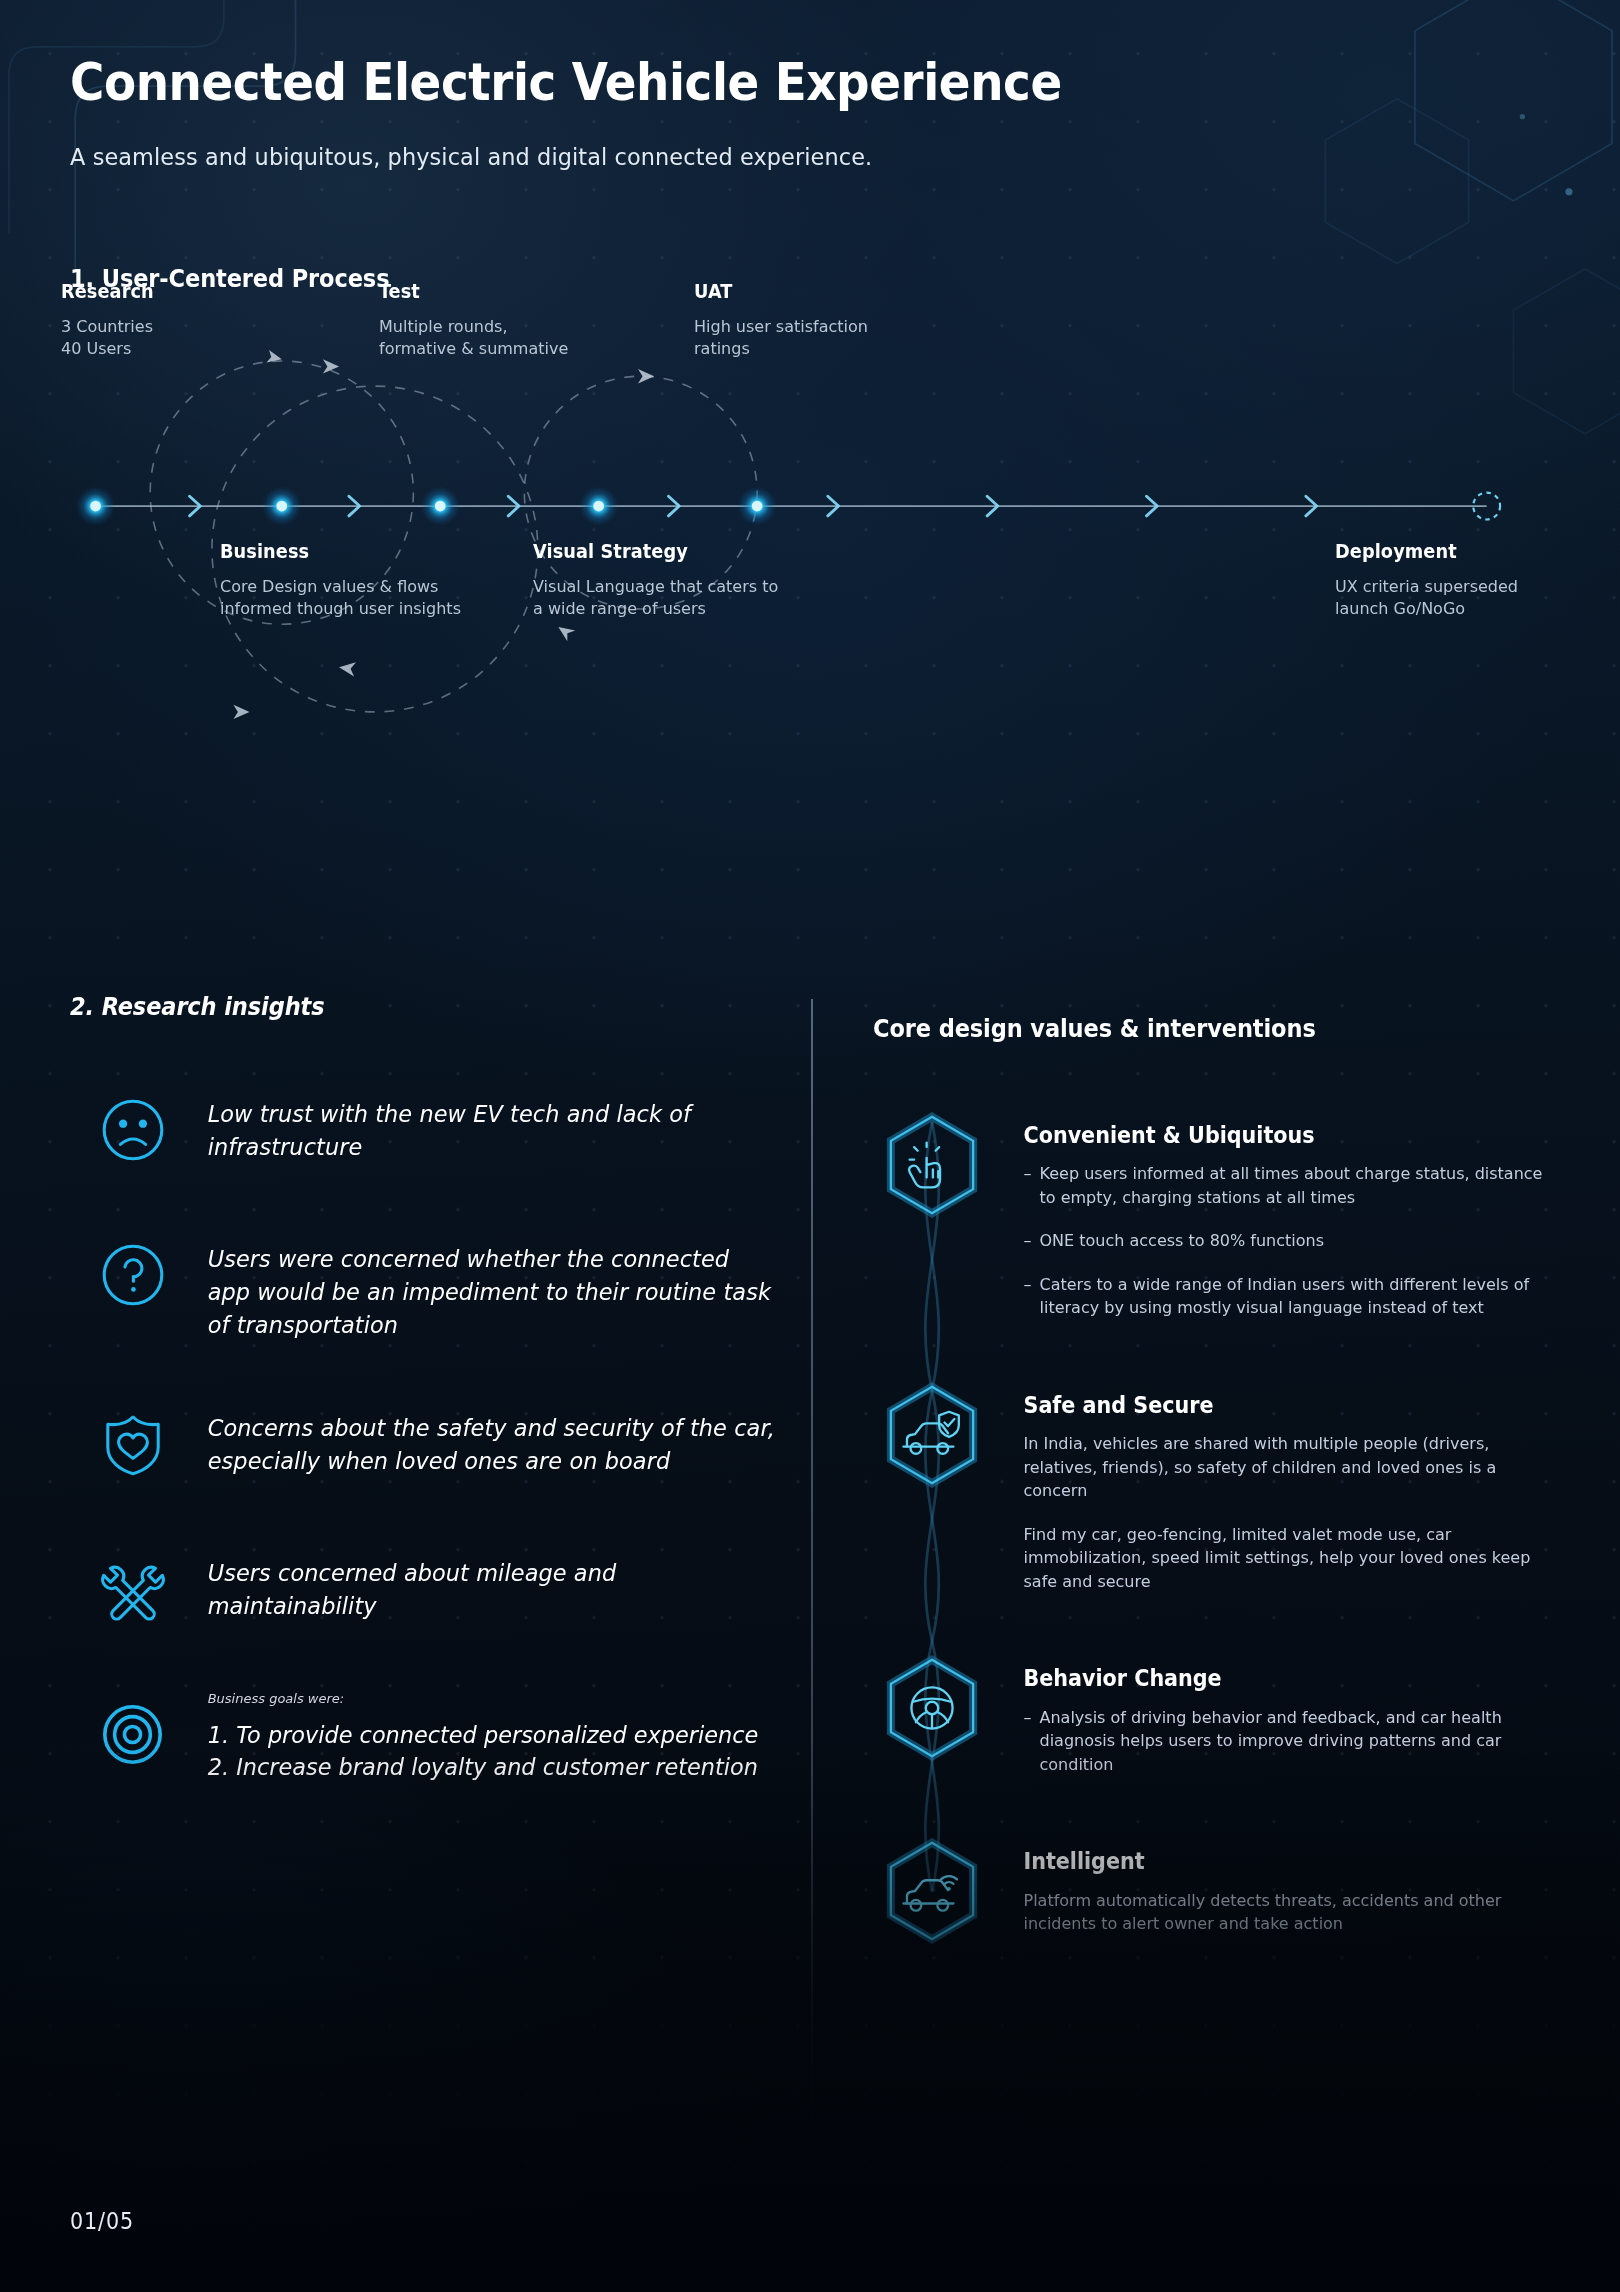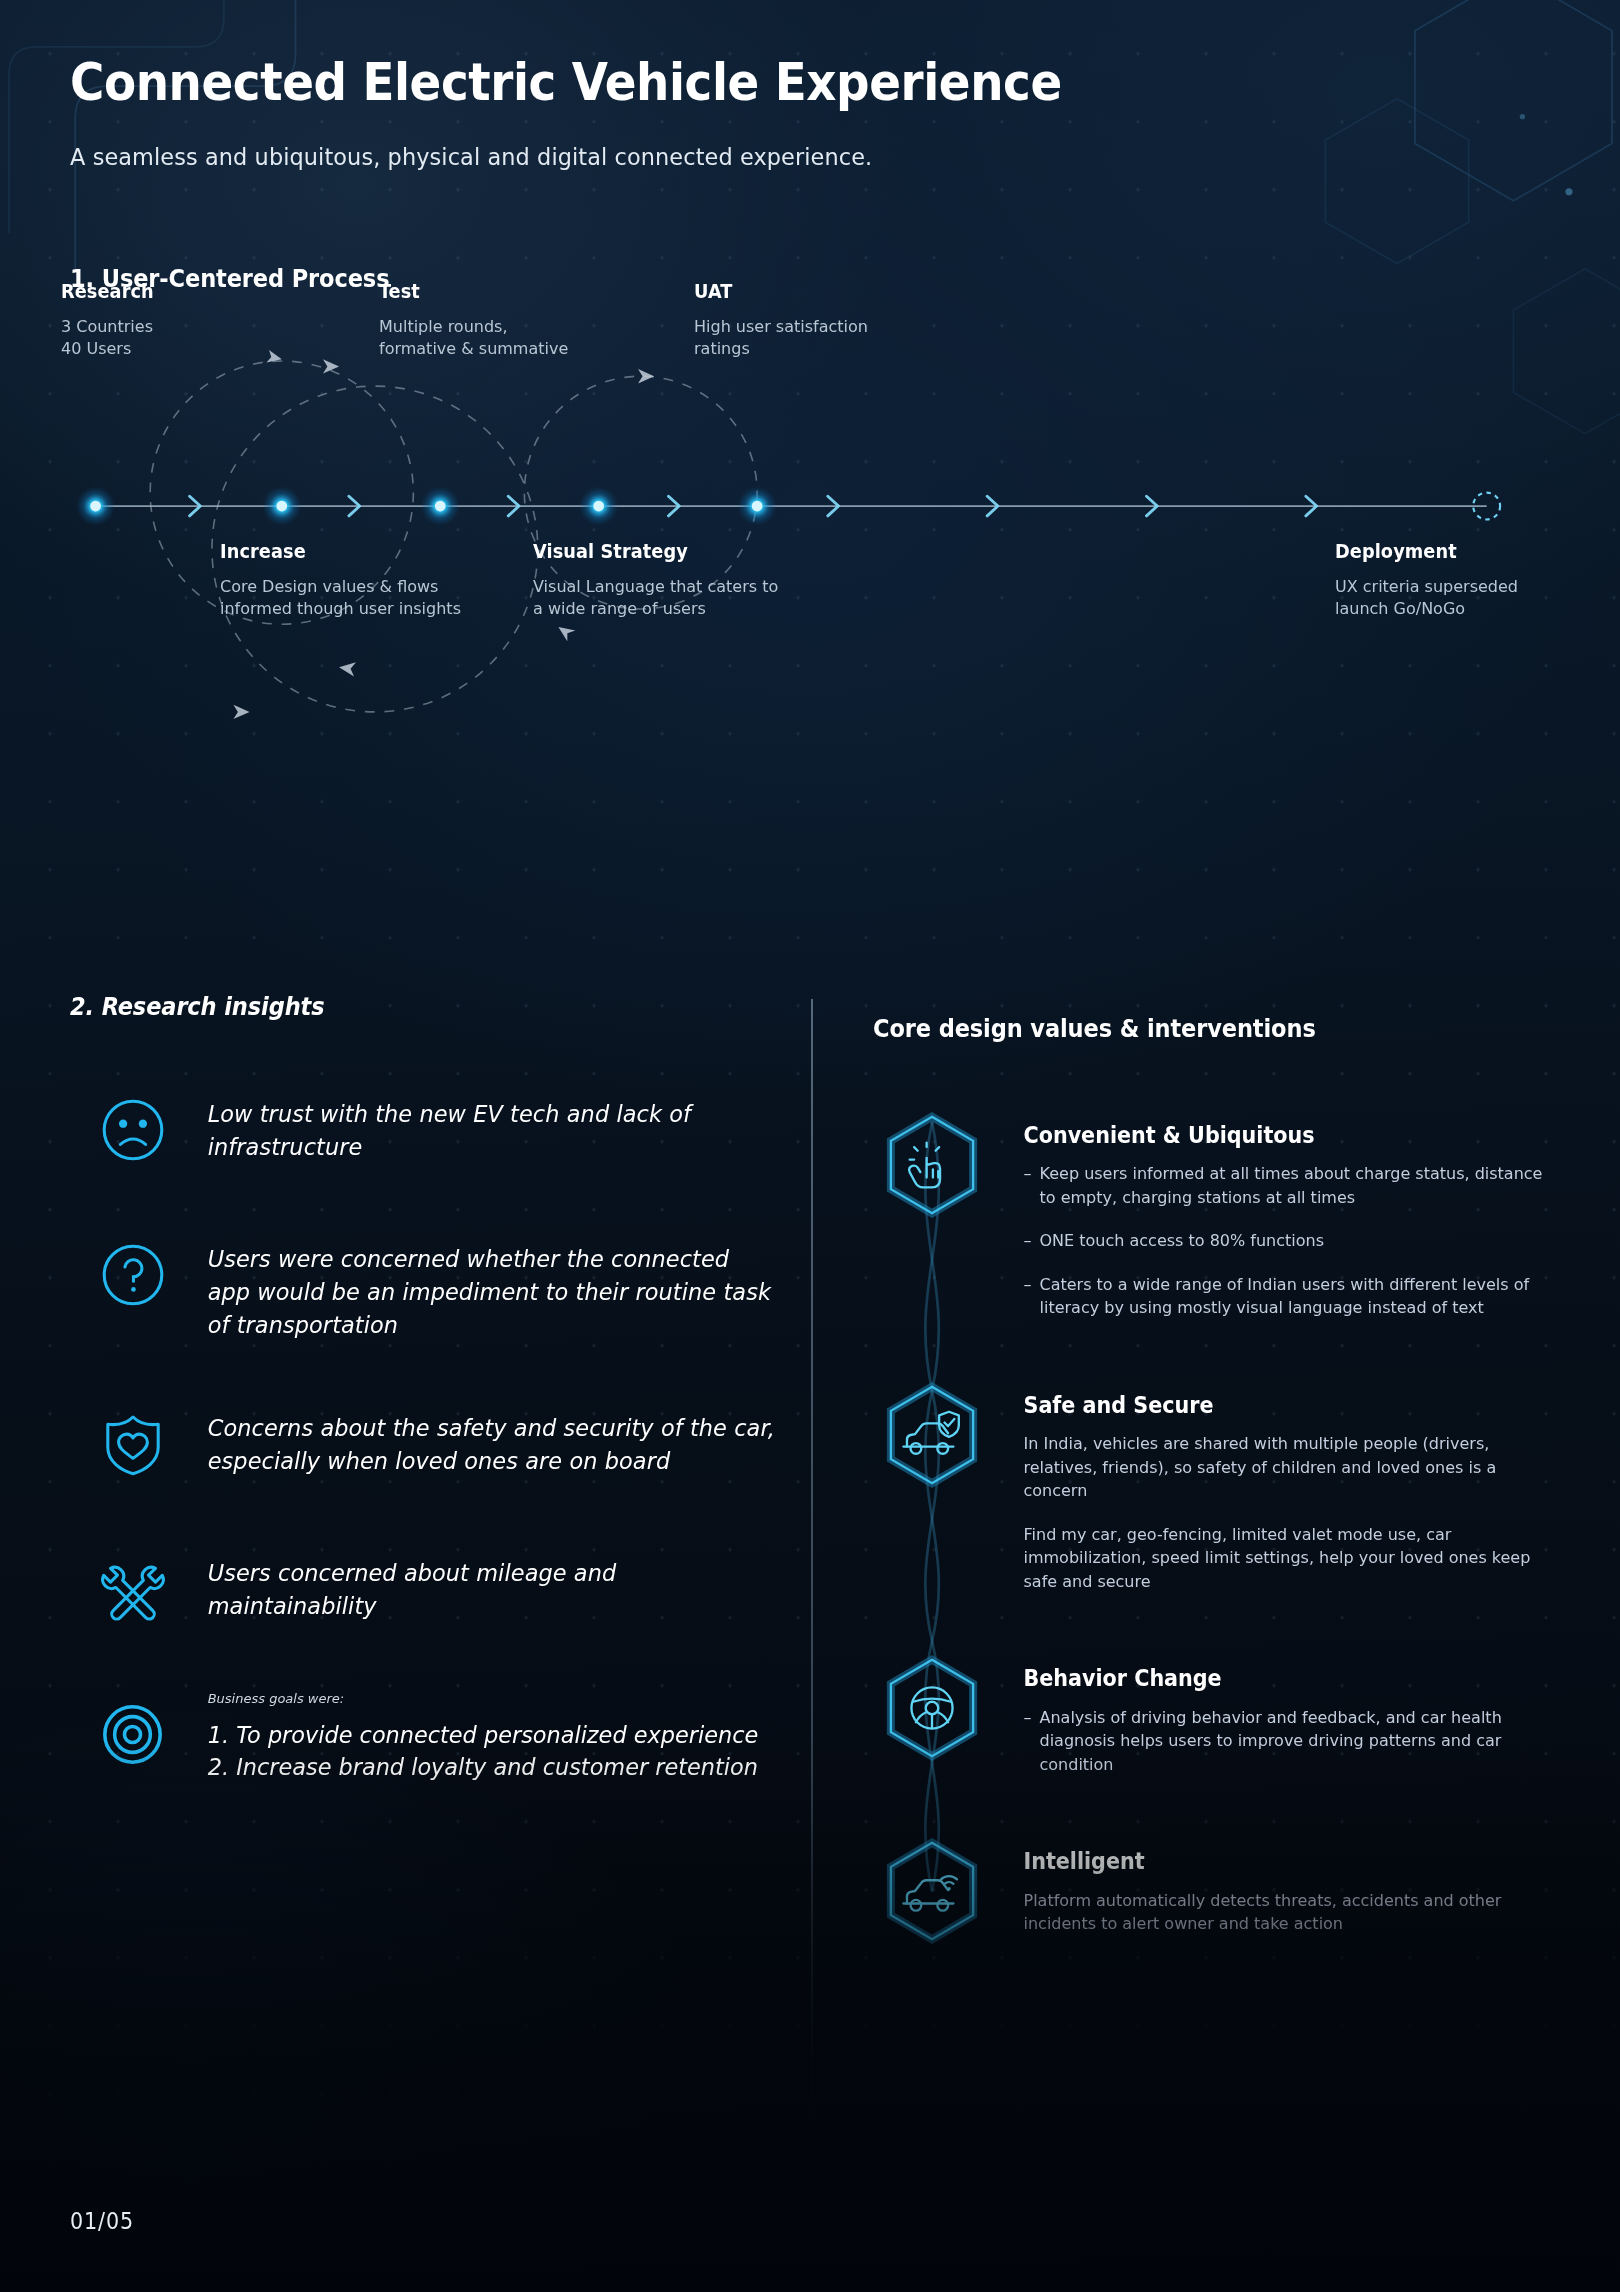--- a/index.html
+++ b/index.html
@@ -201,21 +201,21 @@
           <circle cx="1582" cy="200" r="15" fill="none" stroke="#6fd2f2" stroke-width="2.4" stroke-dasharray="5 5"></circle>
         </g>
       </svg>
 
       <div class="proc-label" style="left:-9px; top:-47px;">
         <div class="t">Research</div>
         <div class="d">3 Countries<br>40 Users</div>
       </div>
 
       <div class="proc-label" style="left:150px; top:213px;">
-        <div class="t">Increase</div>
+        <div class="t">Business</div>
         <div class="d">Core Design values &amp; flows<br>informed though user insights</div>
       </div>
 
       <div class="proc-label" style="left:309px; top:-47px;">
         <div class="t">Test</div>
         <div class="d">Multiple rounds,<br>formative &amp; summative</div>
       </div>
 
       <div class="proc-label" style="left:463px; top:213px; width:296px;">
         <div class="t">Visual Strategy</div>

